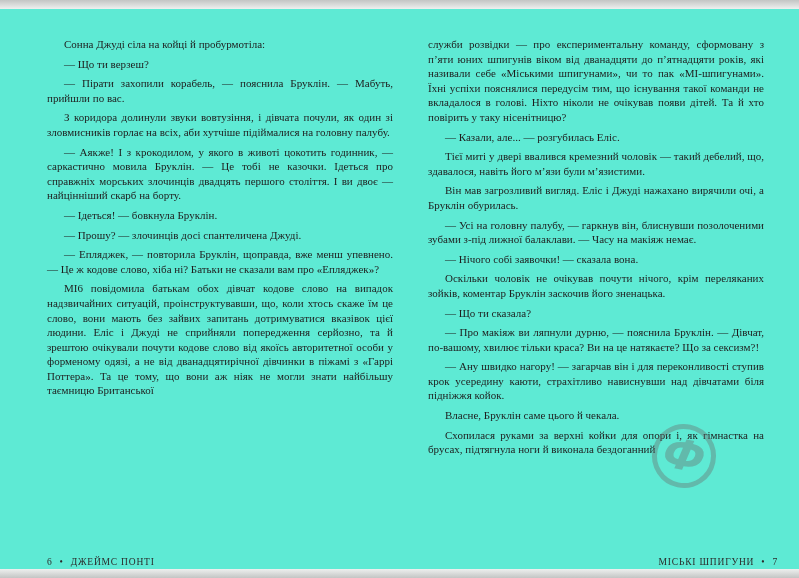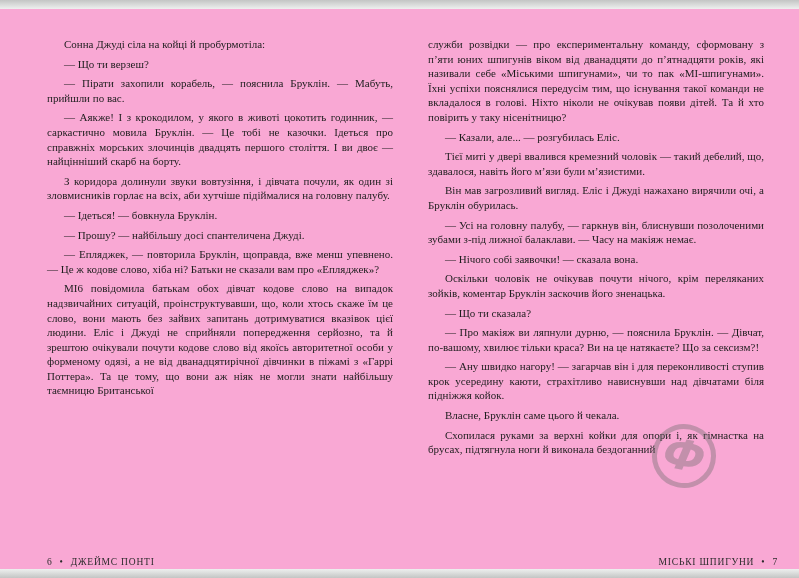--- a/index.html
+++ b/index.html
@@ -1,21 +1,21 @@
 <!DOCTYPE html>
 <html lang="uk"><head>
 <meta charset="utf-8">
 <style>
   * { margin:0; padding:0; box-sizing:border-box; }
   html,body { background:#e9e9e9; }
   .scan {
     position:relative;
     width:799px; height:578px;
     margin:0 auto;
-    background:#f9a8d4;
+    background:#5eead4;
     overflow:hidden;
     font-family:"Liberation Serif","DejaVu Serif",serif;
     color:#1e1e1e;
   }
   .edge-top {
     position:absolute; top:0; left:0; right:0; height:9px;
     background:linear-gradient(180deg,#c3c5c4 0%,#eef0ef 100%);
   }
   .edge-bottom {
     position:absolute; bottom:0; left:0; right:0; height:9px;
@@ -67,24 +67,24 @@
 
 <div class="scan">
 
   <div class="edge-top"></div>
   <div class="edge-bottom"></div>
 
   <div class="page-text left">
       <p class="para indent">Сонна Джуді сіла на койці й пробурмотіла:</p>
       <p class="para indent">— Що ти верзеш?</p>
       <p class="para indent">— Пірати захопили корабель, — пояснила Бруклін. — Мабуть, прийшли по вас.</p>
+      <p class="para indent">З коридора долинули звуки вовтузіння, і дівчата почули, як один зі зловмисників горлає на всіх, аби хутчіше підіймалися на головну палубу.</p>
       <p class="para indent">— Аякже! І з крокодилом, у якого в животі цокотить годинник, — саркастично мовила Бруклін. — Це тобі не казочки. Ідеться про справжніх морських злочинців двадцять першого століття. І ви двоє — найцінніший скарб на борту.</p>
-      <p class="para indent">З коридора долинули звуки вовтузіння, і дівчата почули, як один зі зловмисників горлає на всіх, аби хутчіше підіймалися на головну палубу.</p>
       <p class="para indent">— Ідеться! — бовкнула Бруклін.</p>
-      <p class="para indent">— Прошу? — найбільшу досі спантеличена Джуді.</p>
+      <p class="para indent">— Прошу? — злочинців досі спантеличена Джуді.</p>
       <p class="para indent">— Епляджек, — повторила Бруклін, щоправда, вже менш упевнено. — Це ж кодове слово, хіба ні? Батьки не сказали вам про «Епляджек»?</p>
       <p class="para indent">МІ6 повідомила батькам обох дівчат кодове слово на випадок надзвичайних ситуацій, проінструктувавши, що, коли хтось скаже їм це слово, вони мають без зайвих запитань дотримуватися вказівок цієї людини. Еліс і Джуді не сприйняли попередження серйозно, та й зрештою очікували почути кодове слово від якоїсь авторитетної особи у форменому одязі, а не від дванадцятирічної дівчинки в піжамі з «Гаррі Поттера». Та це тому, що вони аж ніяк не могли знати найбільшу таємницю Британської</p>
     </div>
 
   <div class="page-text right">
       <p class="para">служби розвідки — про експериментальну команду, сформовану з п’яти юних шпигунів віком від дванадцяти до п’ятнадцяти років, які називали себе «Міськими шпигунами», чи то пак «МІ-шпигунами». Їхні успіхи пояснялися передусім тим, що існування такої команди не вкладалося в голові. Ніхто ніколи не очікував появи дітей. Та й хто повірить у таку нісенітницю?</p>
       <p class="para indent">— Казали, але... — розгубилась Еліс.</p>
       <p class="para indent">Тієї миті у двері ввалився кремезний чоловік — такий дебелий, що, здавалося, навіть його м’язи були м’язистими.</p>
       <p class="para indent">Він мав загрозливий вигляд. Еліс і Джуді нажахано вирячили очі, а Бруклін обурилась.</p>
       <p class="para indent">— Усі на головну палубу, — гаркнув він, блиснувши позолоченими зубами з-під лижної балаклави. — Часу на макіяж немає.</p>

